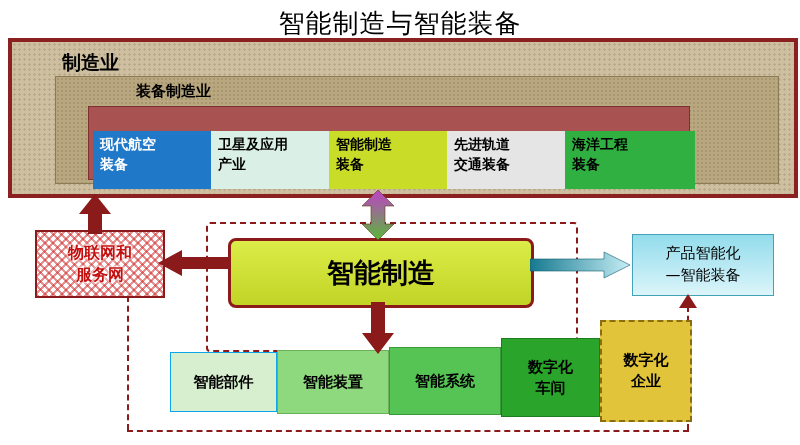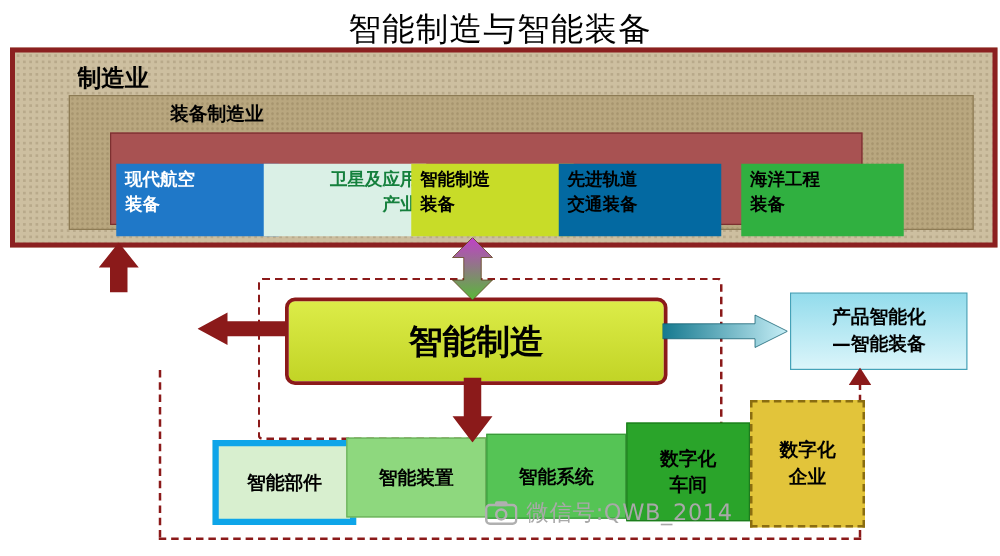--- a/index.html
+++ b/index.html
@@ -16,47 +16,47 @@
     background-image:radial-gradient(rgba(90,70,40,.18) 1px, transparent 1.2px);background-size:5px 5px;}
   .outer-label{left:62px;top:50px;font-size:19px;font-weight:bold;color:#000;}
   .mid-box{left:55px;top:76px;width:722px;height:106px;background:#b9a77f;border:1px solid #8d7b54;
     background-image:radial-gradient(rgba(80,60,30,.16) 1px, transparent 1.2px);background-size:4px 4px;}
   .mid-label{left:100px;top:82px;font-size:15px;font-weight:bold;color:#000;padding-left:36px;}
   .bar{left:88px;top:106px;width:600px;height:72px;background:#a85252;border:1px solid #7c3030;}
   .bar-label{left:135px;top:109px;font-size:14px;font-weight:bold;color:#6e0a0a;}
 
   .ind{top:131px;width:116px;height:50px;padding:4px 7px;font-size:14px;font-weight:bold;line-height:1.4;}
   .ind0{left:93px;background:#1f78c8;color:#fff;}
-  .ind1{left:211px;background:#daf0e6;color:#15803d;text-align:right;}
+  .ind1{left:211px;background:#daf0e6;color:#000000;}
   .ind2{left:329px;background:#c8dc28;color:#000;}
-  .ind3{left:447px;background:#0369a1;color:#000;}
-  .ind4{left:565px;background:#30b040;color:#000;margin-left:28px;}
+  .ind3{left:447px;background:#e5e5e5;color:#000;}
+  .ind4{left:565px;background:#30b040;color:#000;}
 
   
   .dash-rect{left:206px;top:222px;width:368px;height:126px;border:2px dashed #8b1a1a;border-radius:4px;z-index:1;}
   .dash-left{left:127px;top:296px;width:0;height:134px;border-left:2px dashed #8b1a1a;z-index:1;}
   .dash-bottom{left:127px;top:430px;width:562px;height:0;border-top:2px dashed #8b1a1a;z-index:1;}
   .dash-right{left:687px;top:306px;width:0;height:124px;border-left:2px dashed #8b1a1a;z-index:1;}
 
   
   .center-box{left:228px;top:238px;width:300px;height:64px;background:linear-gradient(180deg,#dcec48,#c2d426);
     border:3px solid #8b1a1a;border-radius:8px;font-size:27px;font-weight:bold;color:#000;z-index:3;}
   .iot-box{left:35px;top:230px;width:126px;height:64px;border:2px solid #8b1a1a;z-index:3;
     background:repeating-linear-gradient(45deg, rgba(205,35,35,.5) 0 2px, rgba(255,255,255,0) 2px 6px),
                repeating-linear-gradient(-45deg, rgba(205,35,35,.5) 0 2px, rgba(255,255,255,0) 2px 6px),#fff;
     color:#c40f0f;font-size:16px;font-weight:bold;line-height:1.35;
     text-shadow:0 0 3px #fff,0 0 3px #fff,0 0 4px #fff;}
   .product-box{left:632px;top:234px;width:140px;height:60px;background:linear-gradient(180deg,#93dcec,#dbf5fa);
-    border:1px solid #44a2b8;font-size:15px;font-weight:bold;color:#000;line-height:1.45;z-index:3;}
+    border:1px solid #44a2b8;font-size:15px;font-weight:normal;color:#000;line-height:1.45;z-index:3;}
 
   .arrow{z-index:4;}
 
   
   .chain{font-weight:bold;color:#000;z-index:3;line-height:1.4;}
-  .chain0{left:170px;top:352px;width:105px;height:58px;background:#d8efcf;border:5px solid #0ea5e9;font-size:15px;}
+  .chain0{left:170px;top:352px;width:105px;height:58px;background:#d8efcf;border:1px solid #0ea5e9;font-size:15px;}
   .chain1{left:277px;top:350px;width:110px;height:62px;background:#8ed87e;border:1px solid #6ab05a;font-size:15px;}
   .chain2{left:389px;top:347px;width:110px;height:66px;background:#55c455;border:1px solid #3a9a3a;font-size:15px;}
   .chain3{left:501px;top:338px;width:97px;height:77px;background:#2aa42a;border:1px solid #1d7c1d;font-size:15px;}
   .chain4{left:600px;top:320px;width:88px;height:98px;background:#e2c43a;border:2px dashed #8a6d10;font-size:15px;}
 
   
   .watermark{left:388px;top:398px;display:flex;align-items:center;gap:7px;z-index:5;}
   .watermark-text{font-size:18px;color:#a9a9a9;letter-spacing:0.5px;}
 </style>
 </head>
@@ -120,33 +120,27 @@
 
   <svg class="abs arrow" style="left:78px;top:194px;" width="34" height="40" viewBox="0 0 34 40">
     <polygon points="17,0 33,20 24,20 24,40 10,40 10,20 1,20" fill="#8b1a1a"></polygon>
   </svg>
 
   <svg class="abs arrow" style="left:679px;top:294px;" width="18" height="14" viewBox="0 0 18 14">
     <polygon points="9,0 18,14 0,14" fill="#8b1a1a"></polygon>
   </svg>
 
   <div class="abs flexc center-box">智能制造</div>
+  <div class="abs flexc iot-box pre">物联网和
+服务网</div>
   <div class="abs flexc product-box pre">产品智能化
 —智能装备</div>
 
   <div class="abs flexc chain chain0">智能部件</div>
   <div class="abs flexc chain chain1">智能装置</div>
   <div class="abs flexc chain chain2">智能系统</div>
   <div class="abs flexc chain chain3 pre">数字化
 车间</div>
   <div class="abs flexc chain chain4 pre">数字化
 企业</div>
 
-  <div class="abs watermark">
-    <svg width="26" height="20" viewBox="0 0 26 20">
-      <rect x="1" y="4" width="24" height="15" rx="3" fill="none" stroke="#b0b0b0" stroke-width="2"></rect>
-      <rect x="8" y="1" width="10" height="4" rx="1.5" fill="#b0b0b0"></rect>
-      <circle cx="13" cy="11.5" r="4" fill="none" stroke="#b0b0b0" stroke-width="2"></circle>
-    </svg>
-    <span class="watermark-text">微信号:QWB_2014</span>
-  </div>
 
 </div>
 
 </body></html>

